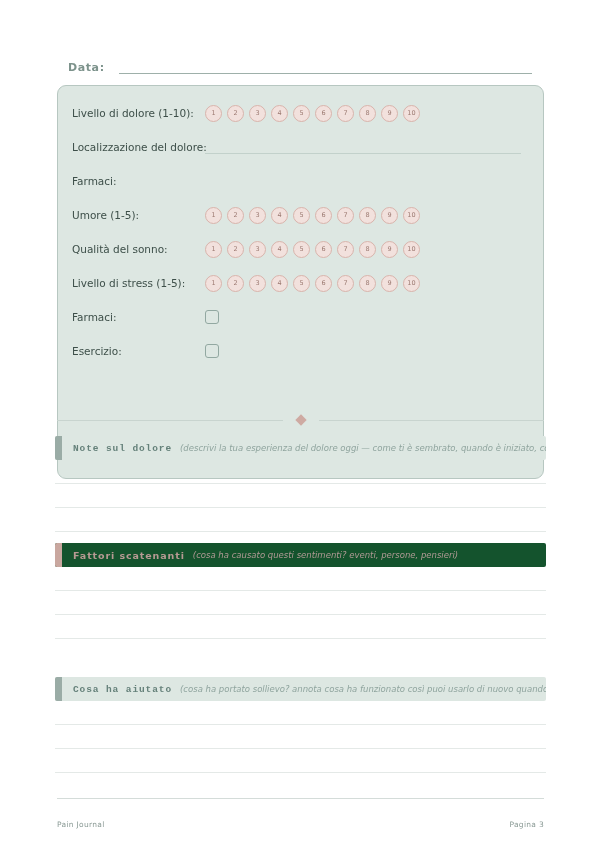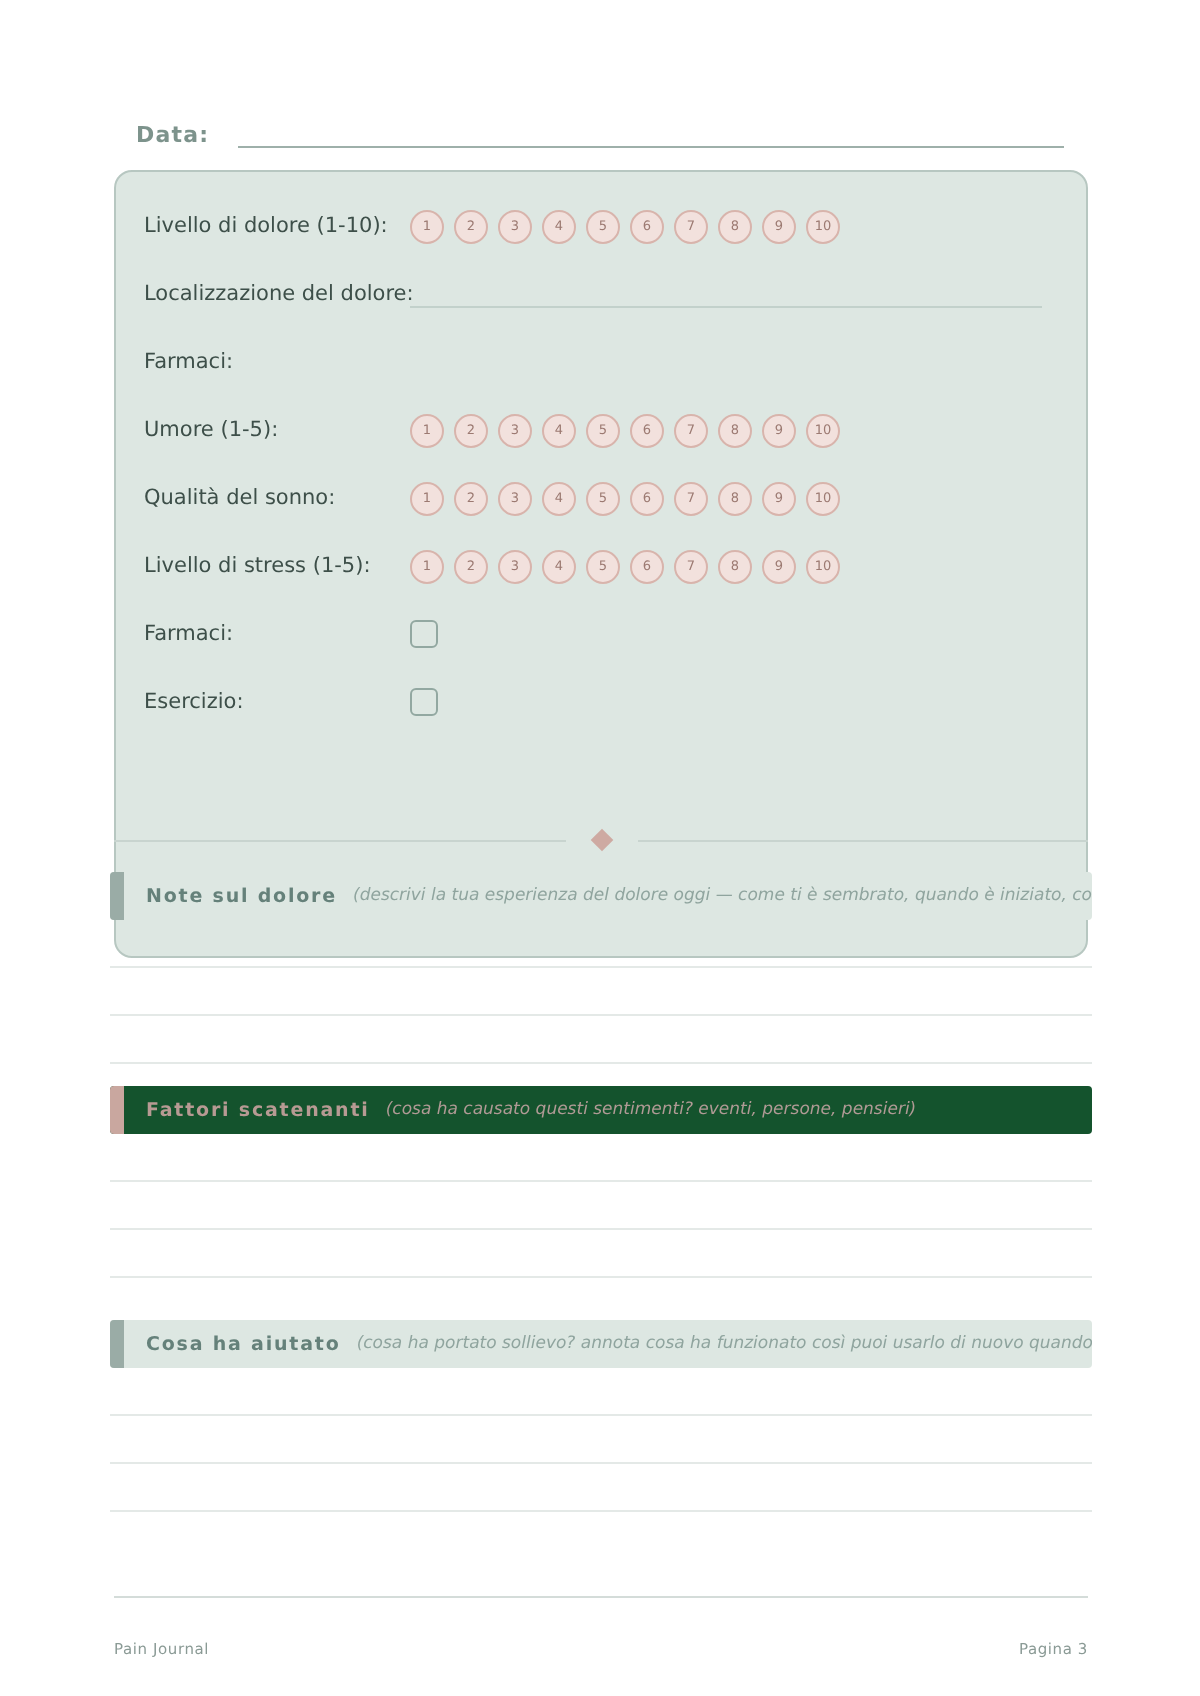--- a/index.html
+++ b/index.html
@@ -172,21 +172,21 @@
   .section-hint {
     font-size: 8.5px;
     font-style: italic;
     white-space: nowrap;
     overflow: hidden;
     text-overflow: clip;
   }
 
   .sec-green .section-header { background: #dde7e2; }
   .sec-green .accent { background: #9aaca6; }
-  .sec-green .section-title { color: #65817a; }
+  .sec-green .section-title { color: #65817a; font-family: Liberation Mono, monospace; }
   .sec-green .section-hint { color: #8fa49e; }
 
   .sec-rose .section-header { background: #14532d; }
   .sec-rose .accent { background: #c9a79f; }
   .sec-rose .section-title { color: #b79a93; }
   .sec-rose .section-hint { color: #b09a95; }
 
   .write-lines {
     margin-top: 0;
   }
@@ -326,21 +326,21 @@
           <span class="accent"></span>
           <span class="section-title">Fattori scatenanti</span>
           <span class="section-hint">(cosa ha causato questi sentimenti? eventi, persone, pensieri)</span>
         </div>
         <div class="write-lines">
           <div class="write-line"></div>
           <div class="write-line"></div>
           <div class="write-line"></div>
         </div>
       </div>
-      <div class="section sec-green" style="top: 660px;">
+      <div class="section sec-green" style="top: 677px;">
         <div class="section-header">
           <span class="accent"></span>
           <span class="section-title">Cosa ha aiutato</span>
           <span class="section-hint">(cosa ha portato sollievo? annota cosa ha funzionato così puoi usarlo di nuovo quando l'a...</span>
         </div>
         <div class="write-lines">
           <div class="write-line"></div>
           <div class="write-line"></div>
           <div class="write-line"></div>
         </div>

